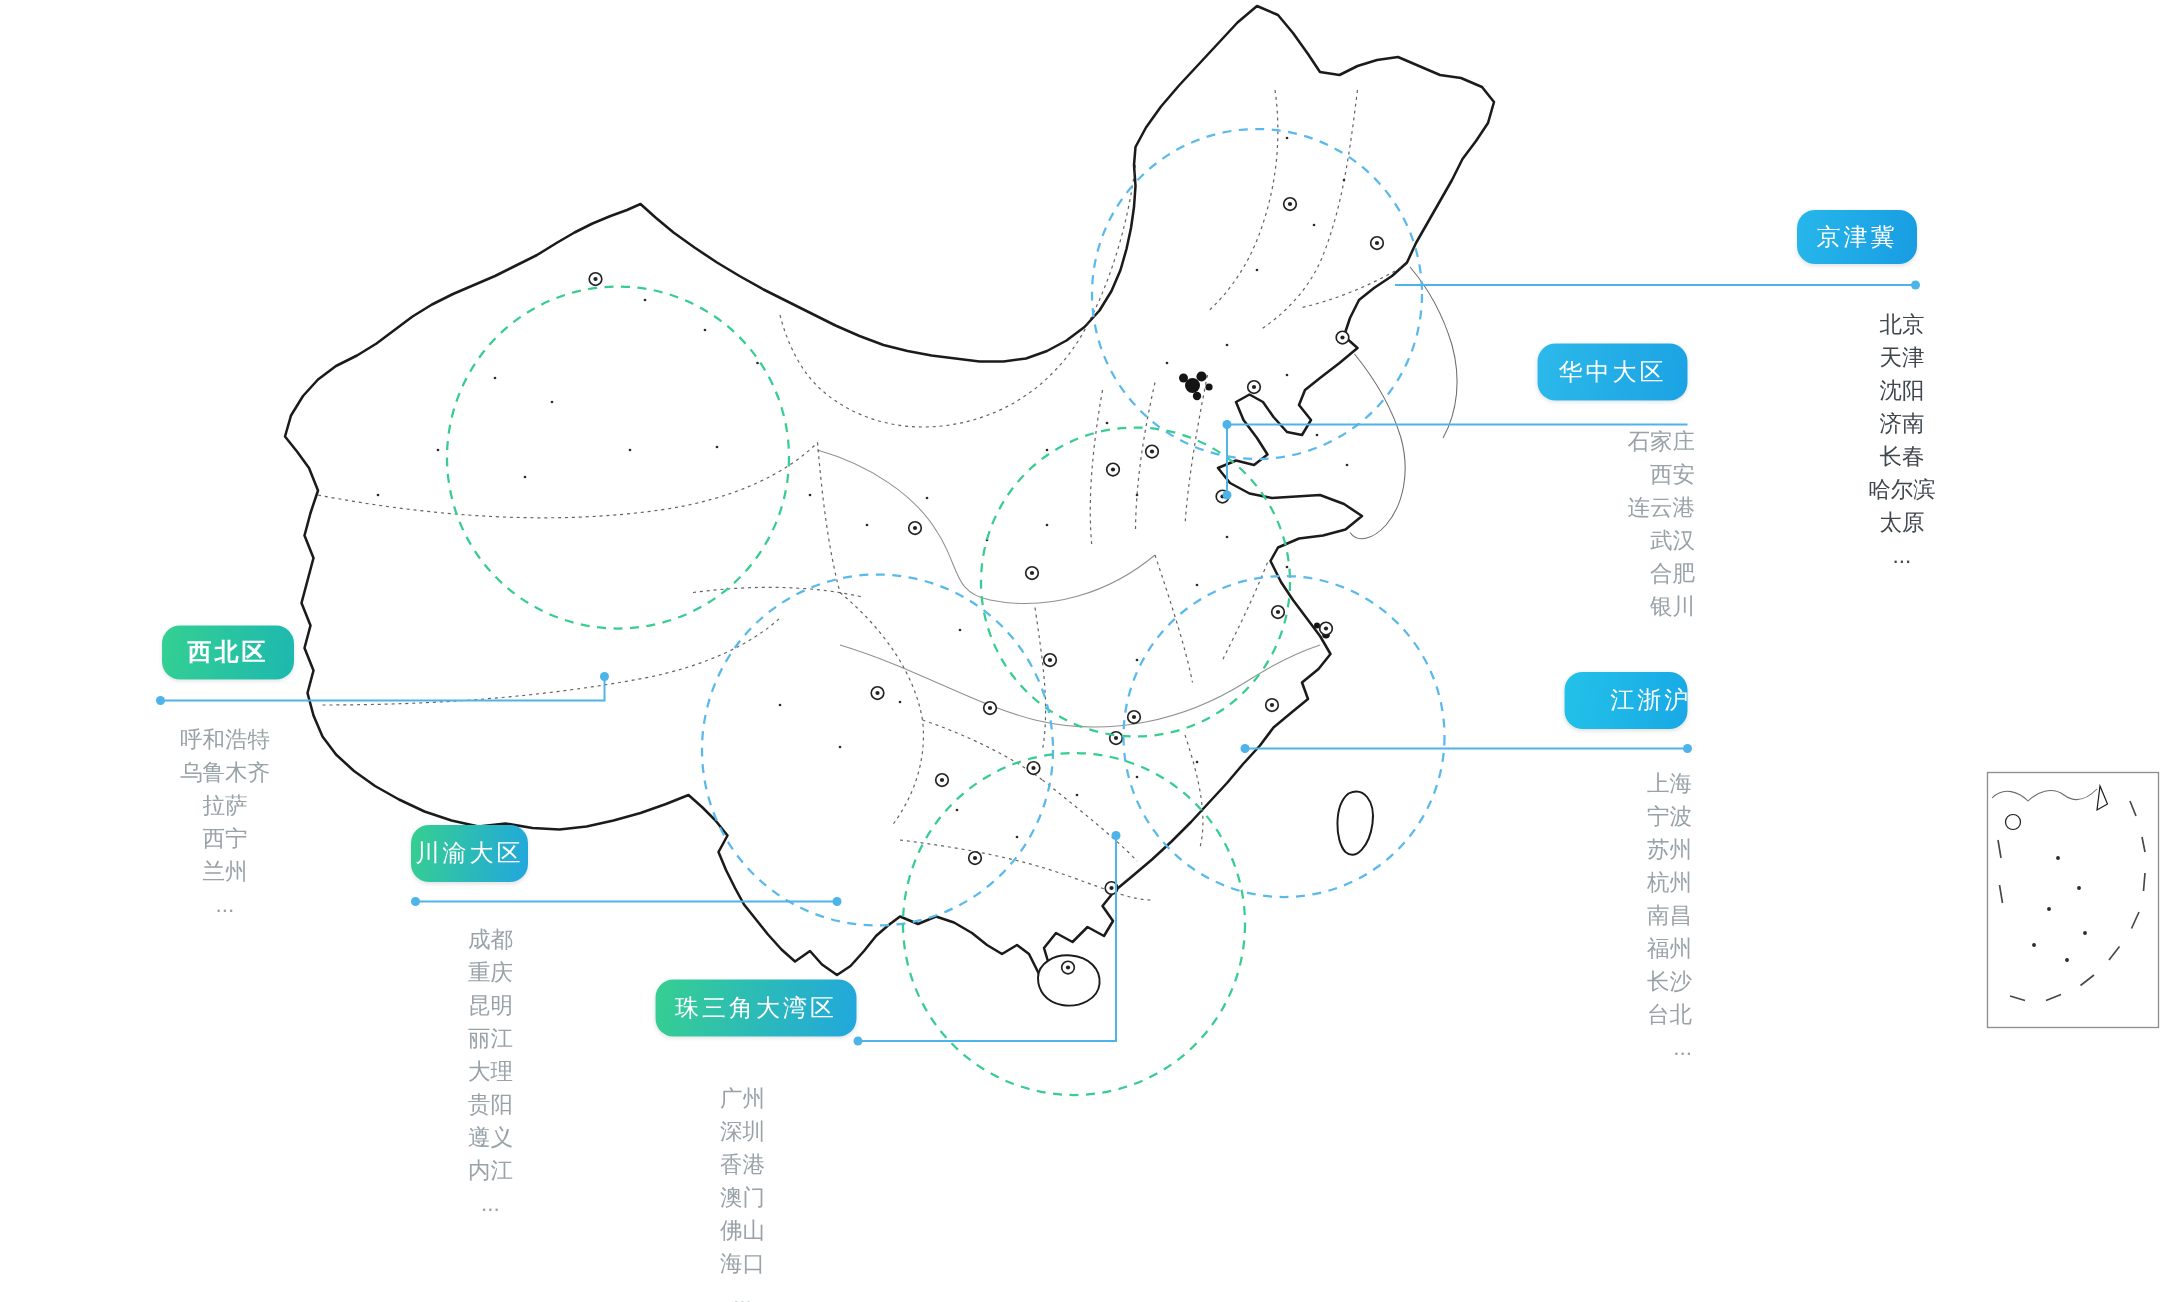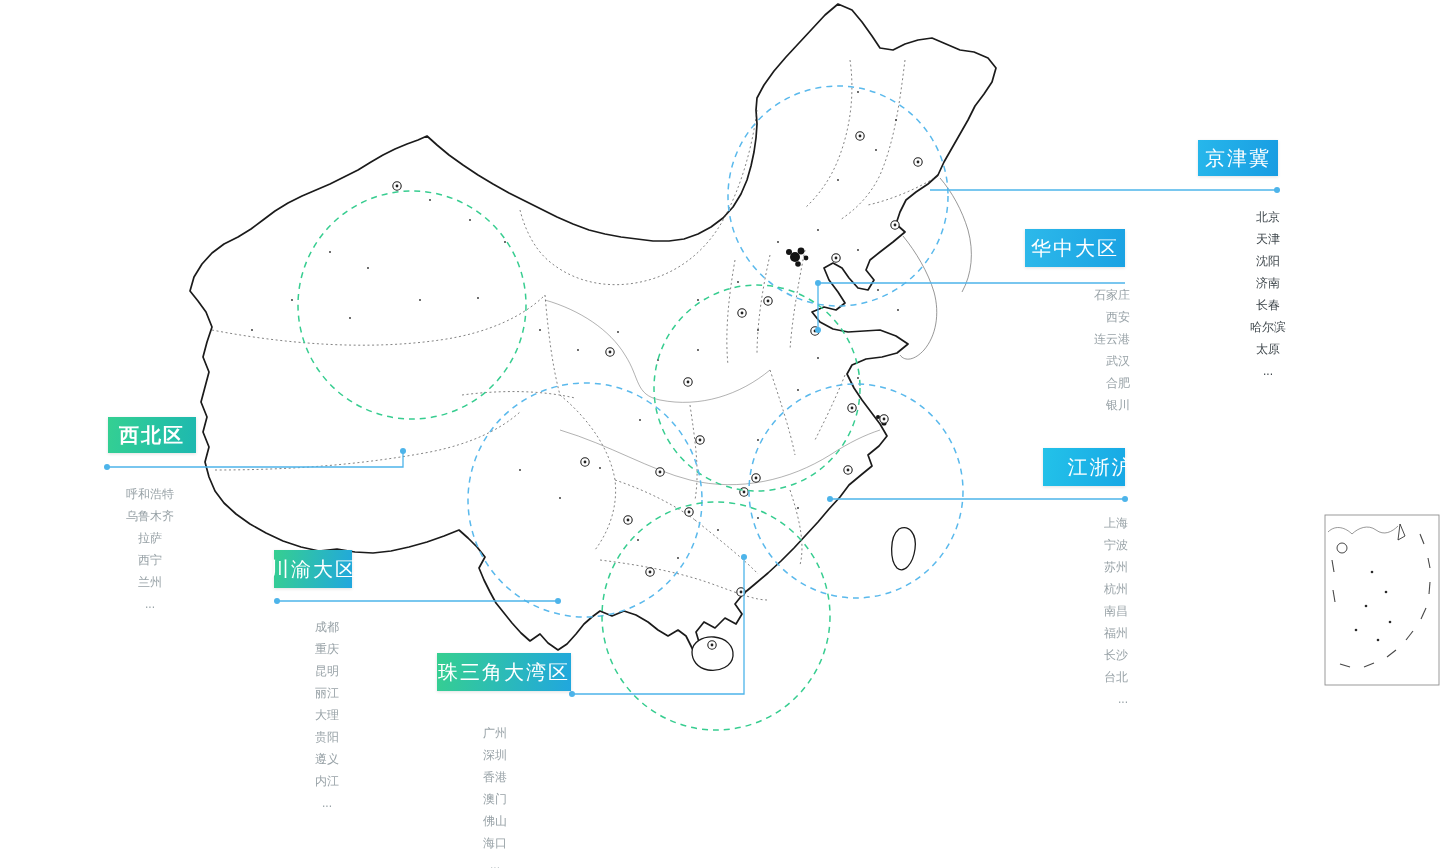--- a/index.html
+++ b/index.html
@@ -3,26 +3,26 @@
 <meta charset="utf-8">
 <style>
   *{margin:0;padding:0;box-sizing:border-box}
   html,body{width:1440px;height:868px;overflow:hidden;background:#ffffff;
     font-family:"Liberation Sans","DejaVu Sans",sans-serif}
   .stage{position:relative;width:1440px;height:868px;background:#fff}
   svg.mapcanvas{position:absolute;left:0;top:0;z-index:1}
 
   
   .badge{position:absolute;z-index:3;display:flex;align-items:center;justify-content:center;
-    color:#fff;font-size:20px;letter-spacing:2px;border-radius:0;cursor:pointer;
+    color:#fff;font-size:16px;letter-spacing:2px;border-radius:12px;cursor:pointer;
     box-shadow:0 1px 3px rgba(0,0,0,.12)}
   .badge span{white-space:nowrap}
 
   
-  .citylist{position:absolute;z-index:3;font-size:12px;line-height:22px;color:var(--city_text,#98a2a7)}
+  .citylist{position:absolute;z-index:3;font-size:15px;line-height:22px;color:var(--city_text,#98a2a7)}
   .citylist .city{white-space:nowrap}
   .citylist.dark{color:var(--city_text_dark,#3f474c)}
   .al-r{text-align:right}.al-c{text-align:center}.al-l{text-align:center}
 
   
   .outline{fill:#ffffff;stroke:var(--ink,#1b1b1b);stroke-width:1.7;stroke-linejoin:round}
   .prov{fill:none;stroke:#3c3c3c;stroke-width:.8;stroke-dasharray:2 2.6;opacity:.8}
   .river{fill:none;stroke:#555;stroke-width:.7;opacity:.65}
   .thin{fill:none;stroke:#6b6b6b;stroke-width:.7}
   .isl{fill:#ffffff;stroke:var(--ink,#1b1b1b);stroke-width:1.3}

